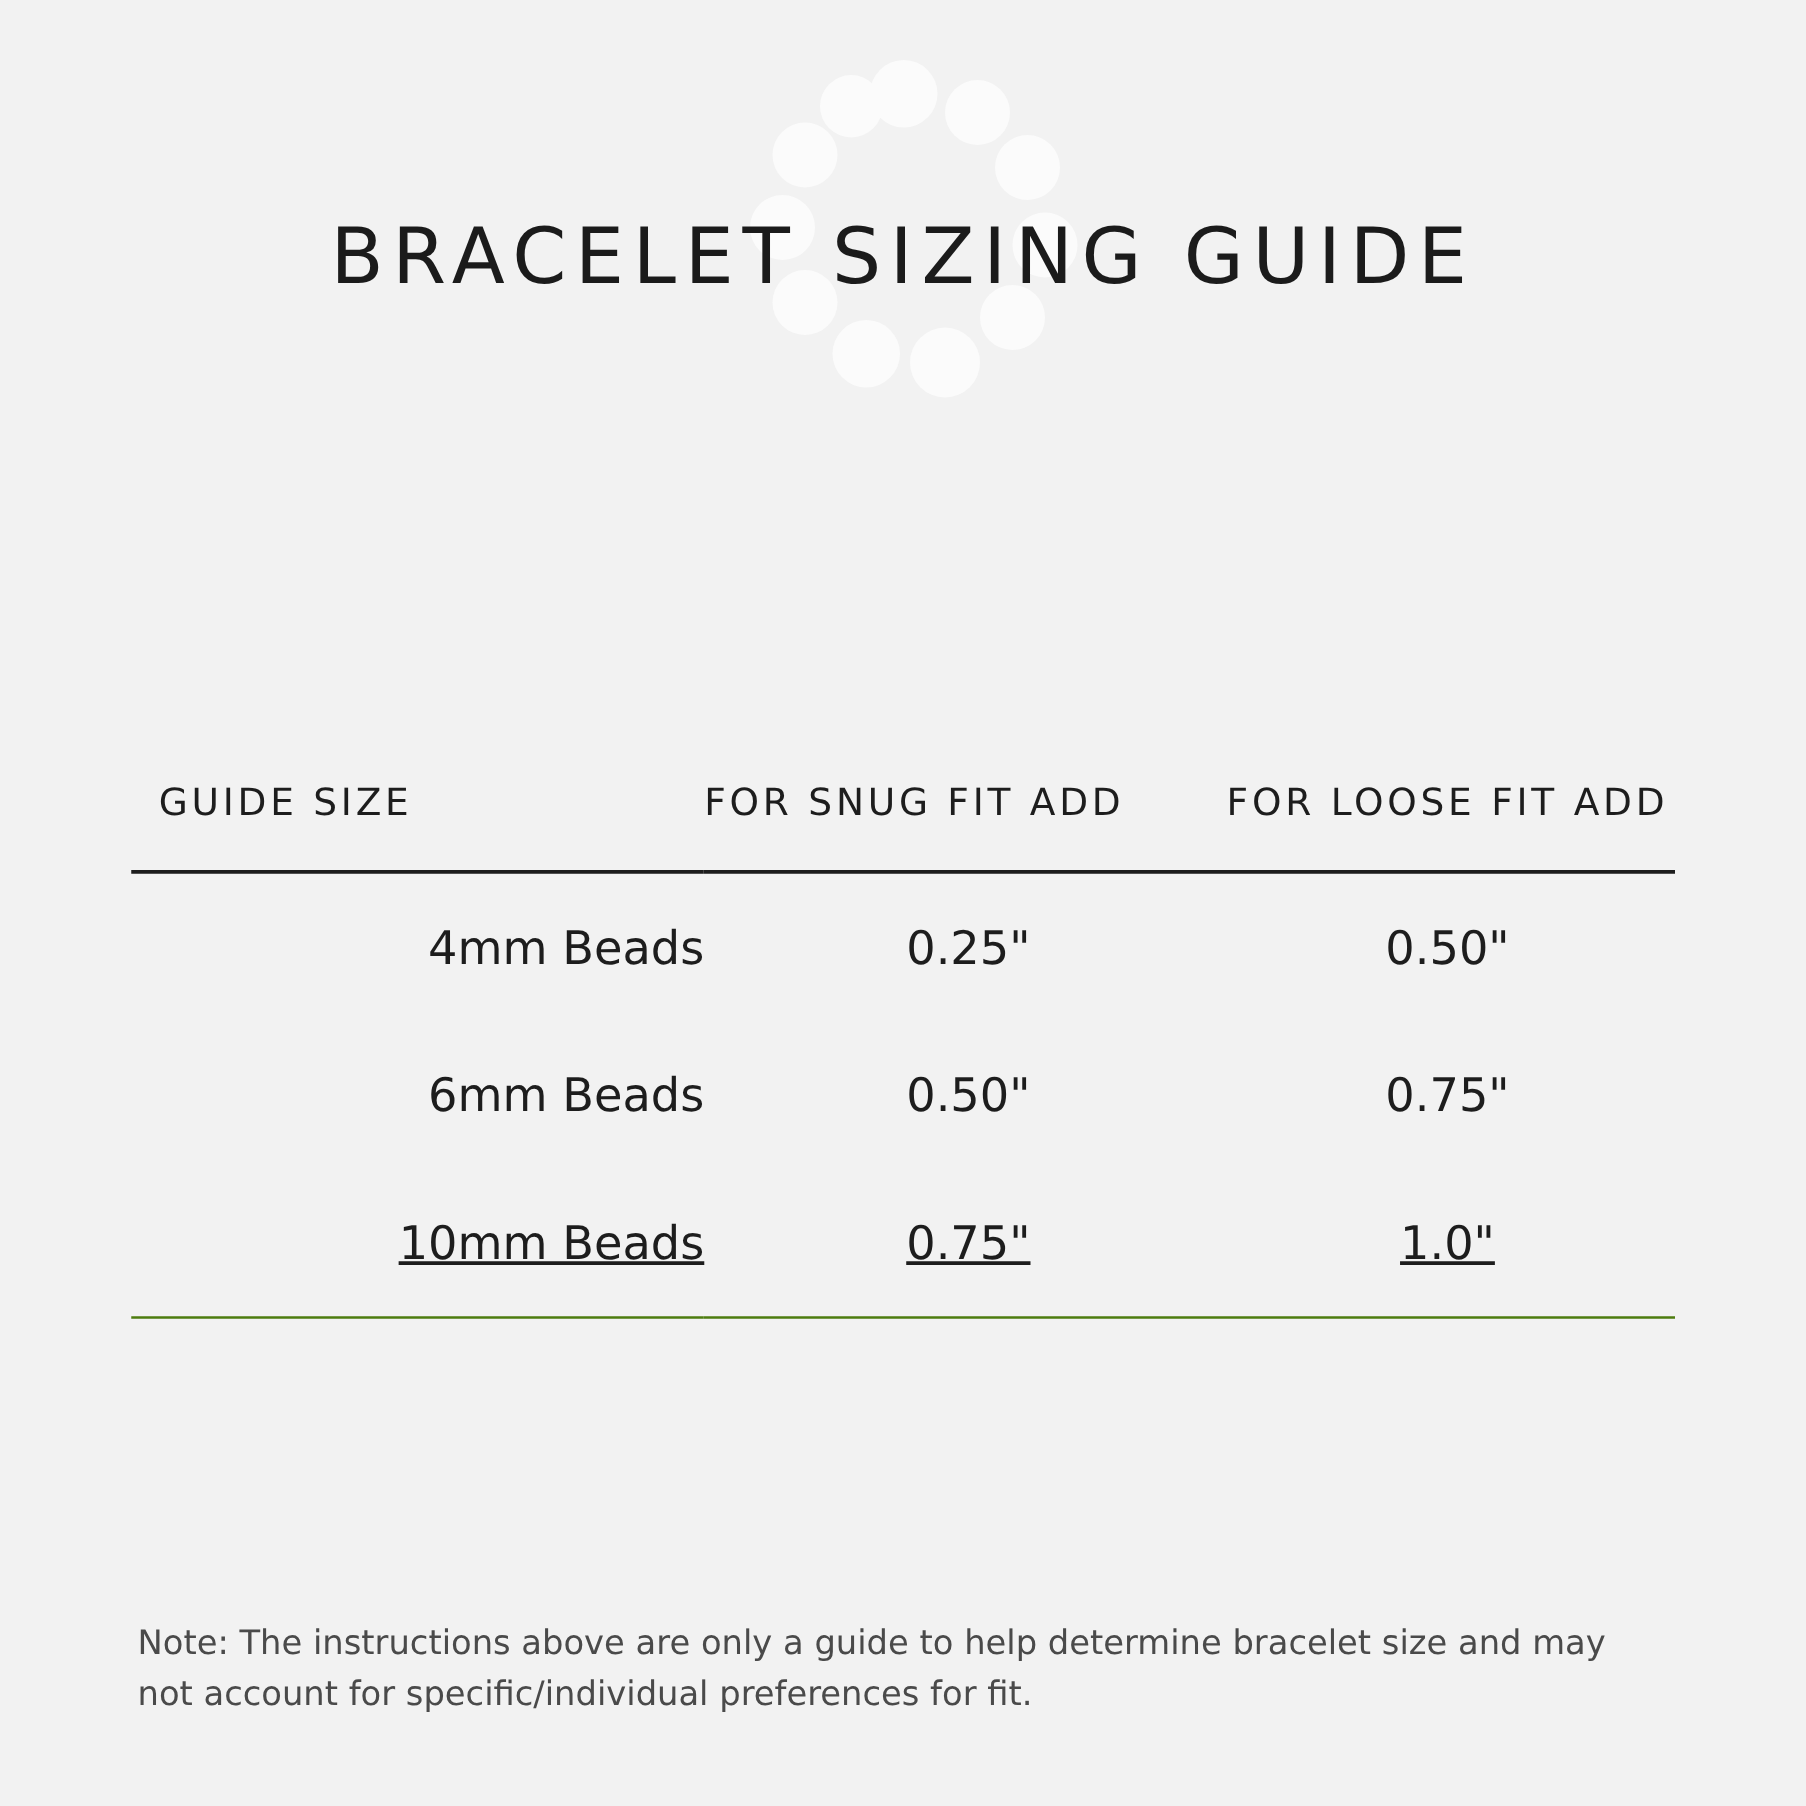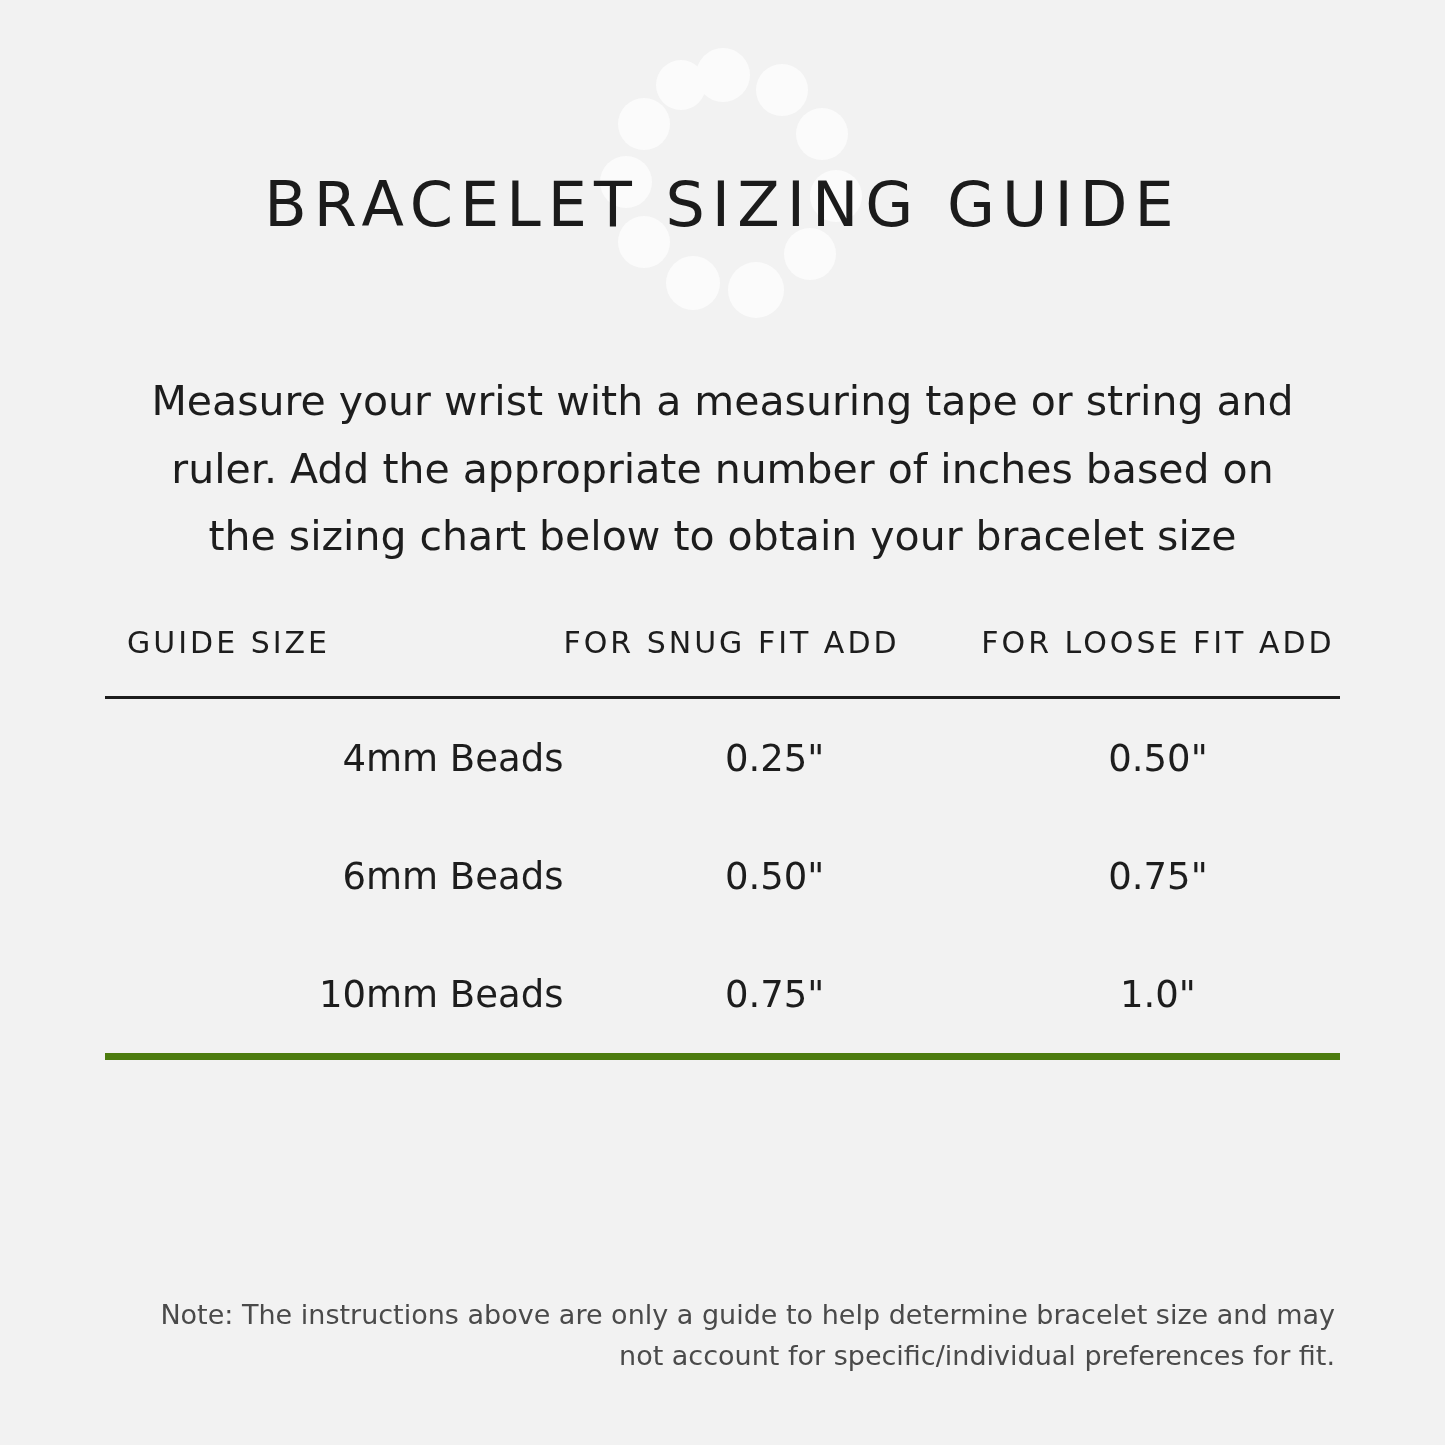--- a/index.html
+++ b/index.html
@@ -82,38 +82,39 @@
     text-align: left;
   }
   table.sizing th.c1 { width: 36%; padding-left: 22px; }
   table.sizing th.c2 { width: 34%; text-align: left; }
   table.sizing th.c3 { width: 30%; text-align: center; }
 
   table.sizing thead tr {
     border-bottom: 3px solid #1d1d1d;
   }
   table.sizing tbody tr:last-child {
-    border-bottom: 7px solid #4d7c0f;
+    border-bottom: 2px solid #4d7c0f;
+    text-decoration: underline;
   }
   table.sizing td {
     font-size: 37px;
     padding: 30px 0 30px 0;
     height: 58px;
     color: #1d1d1d;
   }
   table.sizing td.c1 { padding-left: 22px; text-align: right; }
   table.sizing td.c2 { text-align: center; padding-left: 10px;}
   table.sizing td.c3 { text-align: center; }
 
   .note {
     position: absolute;
     top: 1295px;
     left: 110px;
     width: 1225px;
-    text-align: right;
+    text-align: left;
     font-size: 27px;
     line-height: 1.5;
     color: #4a4a4a;
   }
 </style>
 </head>
 <body>
 
 <div class="page">
 
@@ -126,21 +127,20 @@
     <span class="bead" style="width:56px;height:56px;left:150px;top:214px;"></span>
     <span class="bead" style="width:54px;height:54px;left:88px;top:208px;"></span>
     <span class="bead" style="width:52px;height:52px;left:40px;top:168px;"></span>
     <span class="bead" style="width:52px;height:52px;left:22px;top:108px;"></span>
     <span class="bead" style="width:52px;height:52px;left:40px;top:50px;"></span>
     <span class="bead" style="width:50px;height:50px;left:78px;top:12px;"></span>
   </div>
 
   <div class="title">BRACELET SIZING GUIDE</div>
 
-  <div class="intro">Measure your wrist with a measuring tape or string and ruler.  Add the appropriate number of inches based on the sizing chart below to obtain your bracelet size</div>
 
   <div class="table-wrap">
     <table class="sizing">
       <thead>
         <tr>
           <th class="c1">GUIDE SIZE</th>
           <th class="c2">FOR SNUG FIT ADD</th>
           <th class="c3">FOR LOOSE FIT ADD</th>
         </tr>
       </thead>

